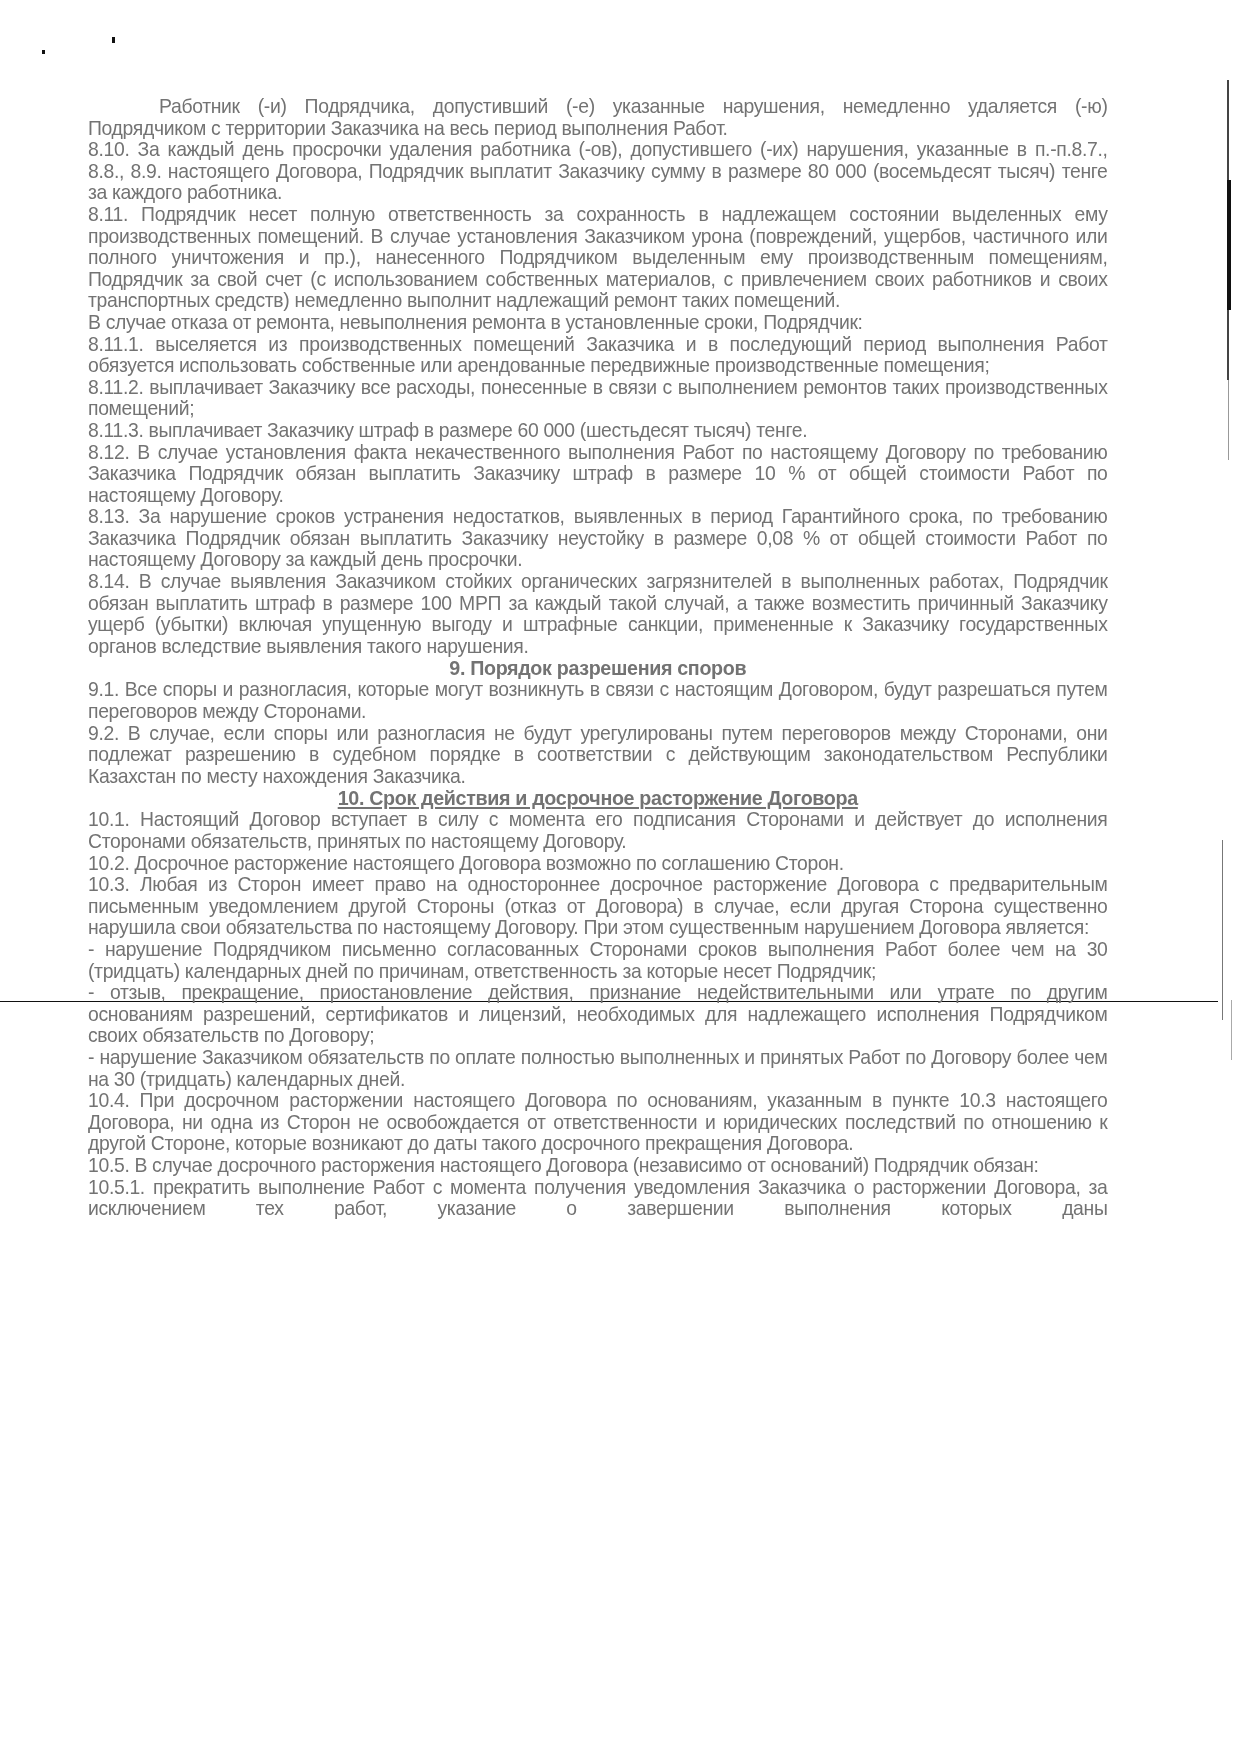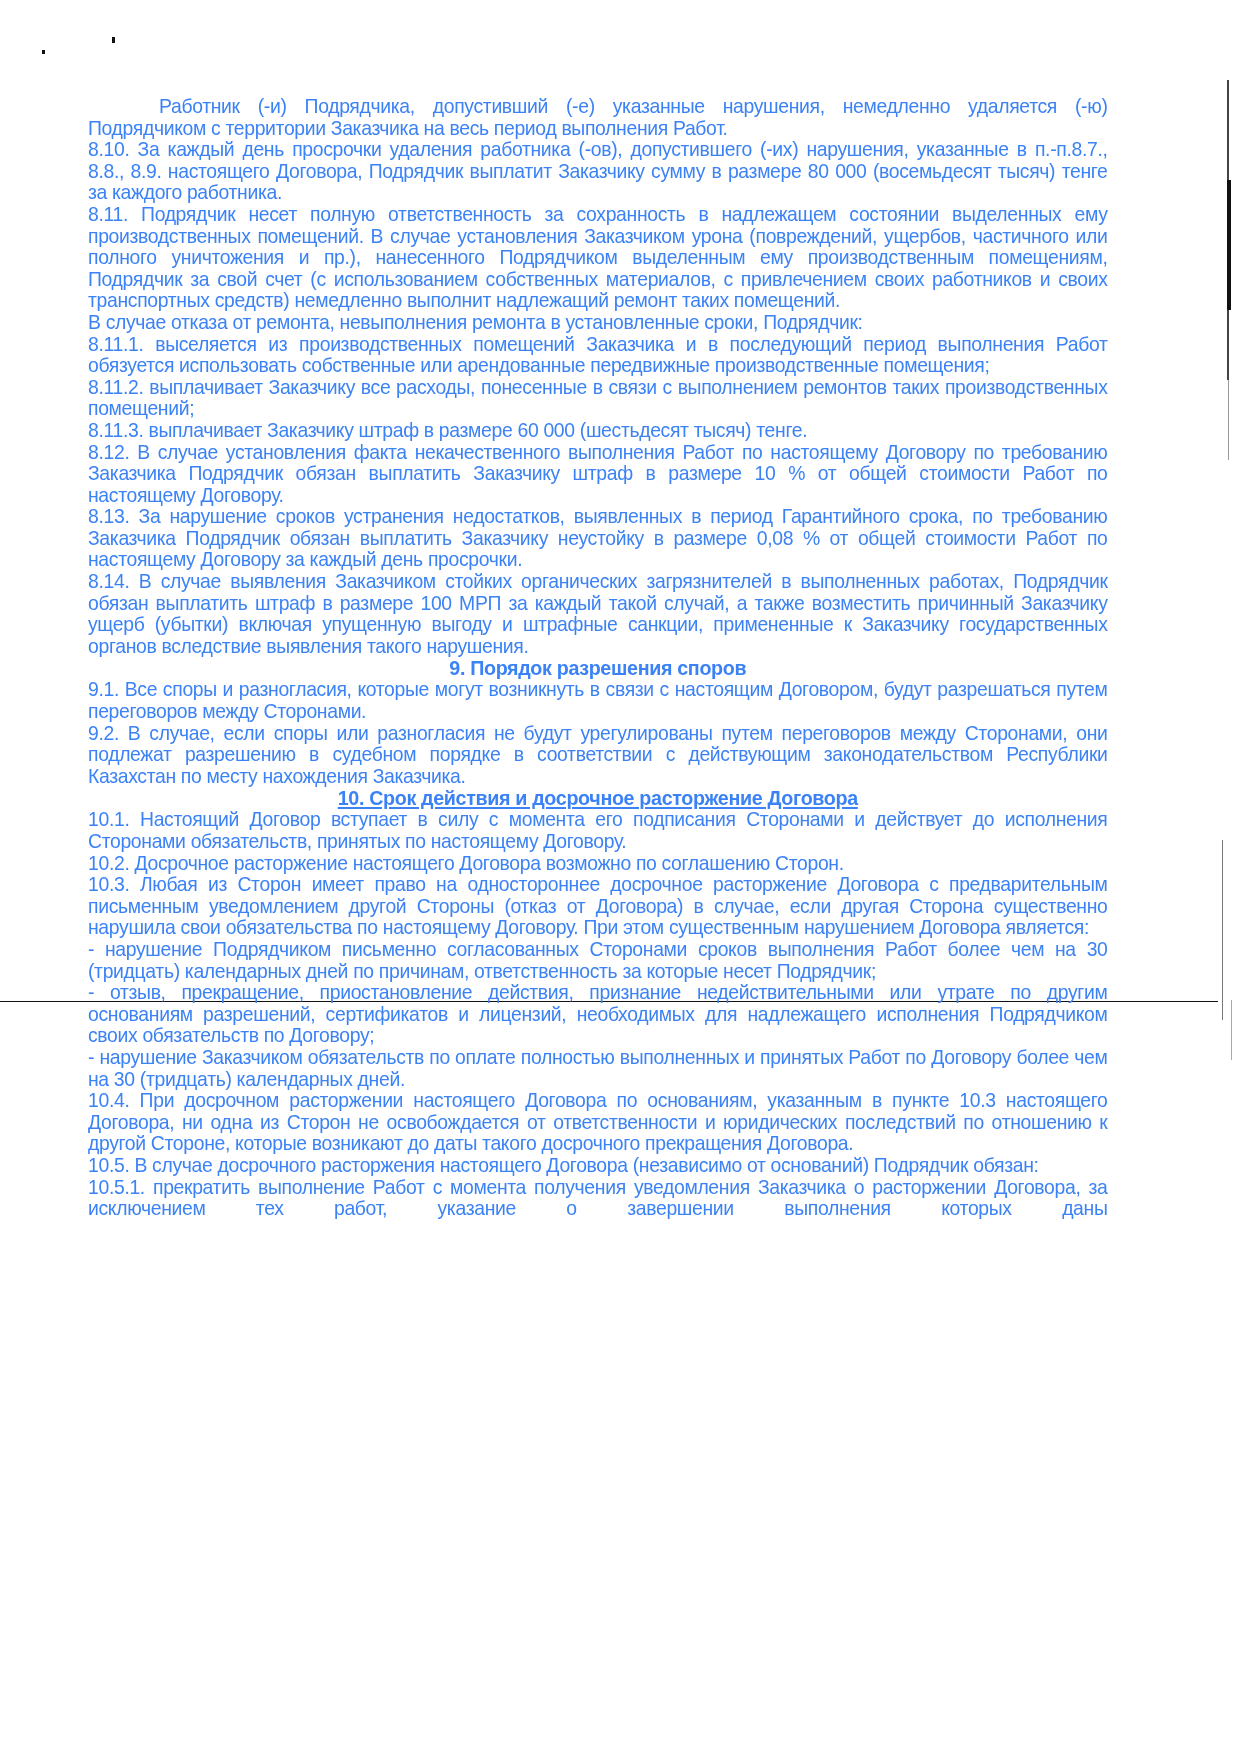--- a/index.html
+++ b/index.html
@@ -1,19 +1,19 @@
 <!DOCTYPE html>
 <html><head>
 <meta charset="utf-8">
 <style>
   html, body { margin: 0; padding: 0; background: #ffffff; }
   body { width: 1240px; height: 1754px; position: relative; overflow: hidden; }
   .page {
     position: absolute; left: 0; top: 0; width: 1240px; height: 1754px; background: #fff;
-    font-family: "Liberation Sans", sans-serif; color: #3b82f6; font-stretch: condensed;
+    font-family: "Liberation Sans", sans-serif; color: #737373; font-stretch: condensed;
   }
   .text-block {
     position: absolute; left: 88px; top: 96px; width: 1062px;
     font-size: 20.2px; line-height: 21.6px; letter-spacing: -0.35px;
     transform: scaleX(0.96); transform-origin: left top;
   }
   .para { margin: 0; text-align: justify; text-align-last: left; }
   .para.indent { text-indent: 74px; }
   .heading { margin: 0; text-align: center; font-weight: bold; font-size: 20.5px; line-height: 22px; }
   .heading.underlined { text-decoration: underline; }

